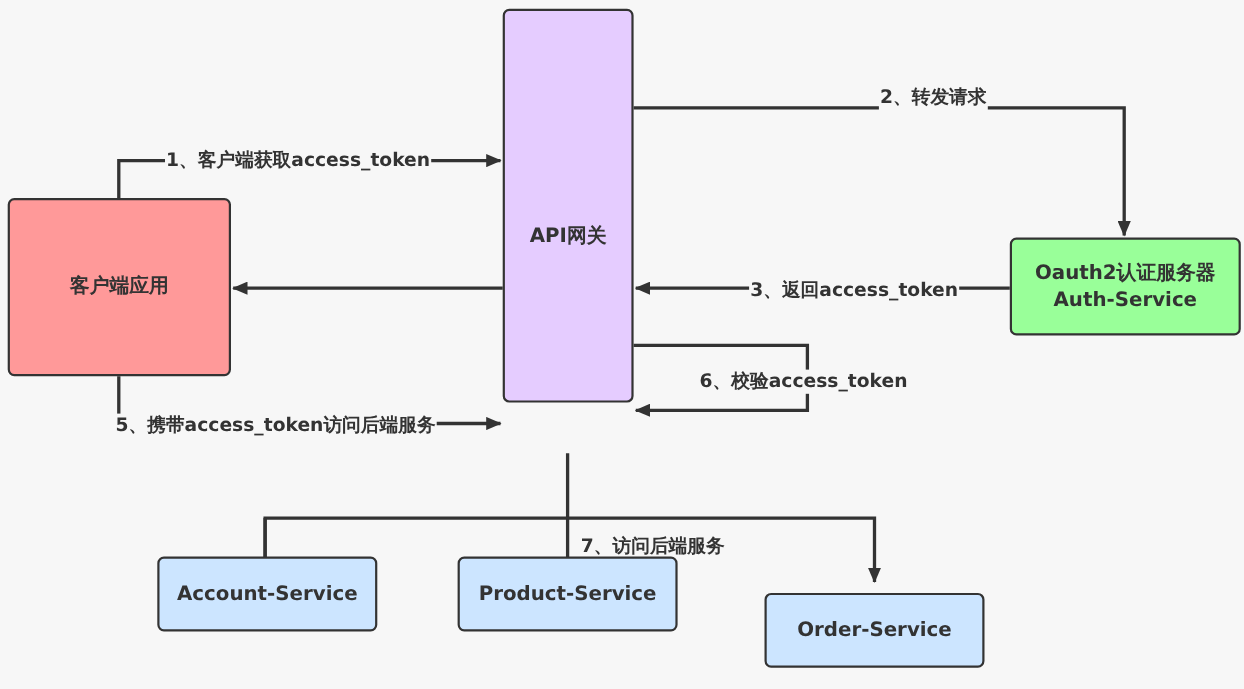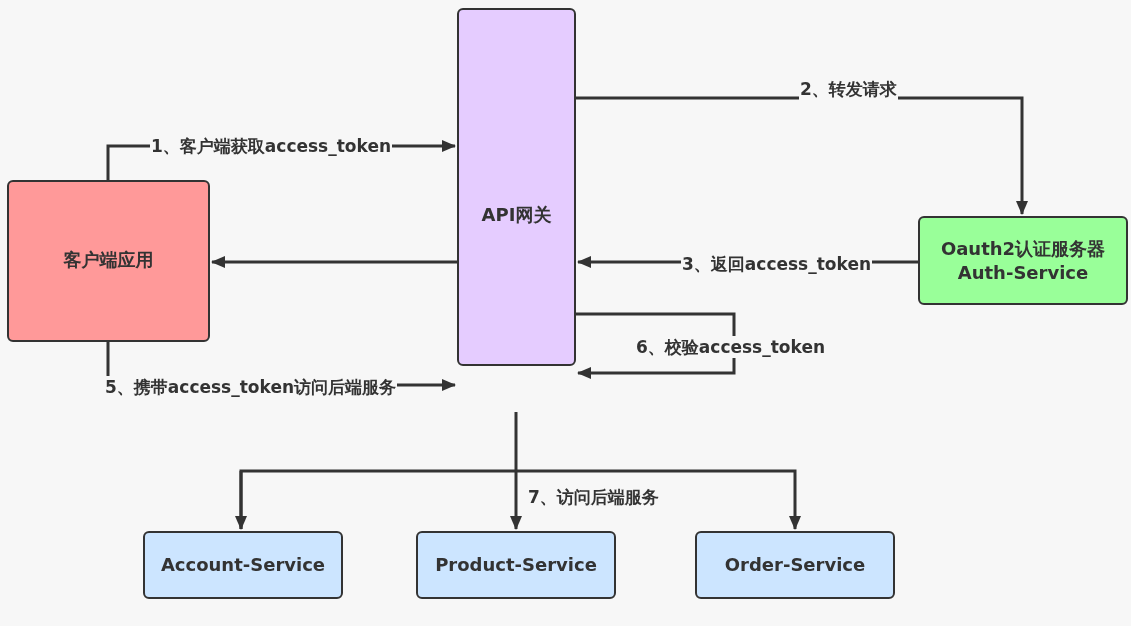--- a/index.html
+++ b/index.html
@@ -15,24 +15,24 @@
     border: 2.5px solid #333; border-radius: 6px;
     display: flex; align-items: center; justify-content: center;
     text-align: center; font-weight: bold; color: #333;
     font-size: 18px; line-height: 24px;
   }
   .node .lbl { display: block; }
   #client  { left: 7px;   top: 180px; width: 203px; height: 162px; background: #ff9999; font-family: Liberation Mono, monospace; }
   #gateway { left: 457px; top: 8px;   width: 119px; height: 358px; background: #e5ccff; align-items: flex-start; }
   #gateway .lbl { margin-top: 193px; }
   #auth    { left: 918px; top: 216px; width: 210px; height: 89px;  background: #99ff99; flex-direction: column; }
-  .svc     { top: 531px; width: 200px; height: 68px; background: #cce5ff; }
+  .svc     { top: 506px; width: 200px; height: 68px; background: #cce5ff; }
   #svc-account { left: 143px; }
   #svc-product { left: 416px; }
-  #svc-order   { left: 695px; }
+  #svc-order   { left: 695px; margin-top: 33px; }
 
   .elabel {
     position: absolute; font-size: 17px; font-weight: bold; color: #333;
     background: #f7f7f7; white-space: nowrap; line-height: 22px; padding: 0 1px;
   }
   #lbl-1 { left: 134px; top: 135px; margin-left: 16px; }
   #lbl-2 { left: 799px; top: 78px; }
   #lbl-3 { left: 645px; top: 253px; margin-left: 36px; }
   #lbl-4 { left: 233px; top: 253px; }
   #lbl-5 { left: 104px; top: 376px; }

